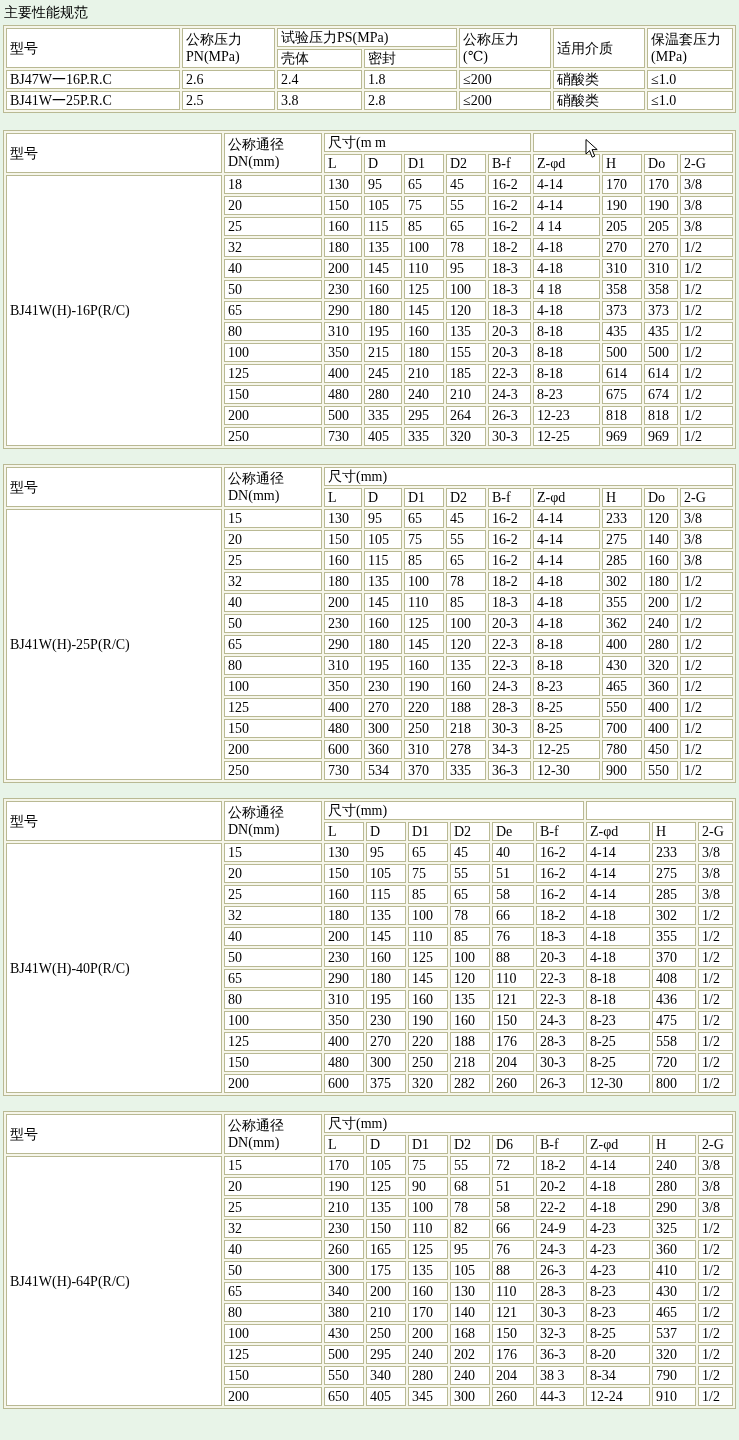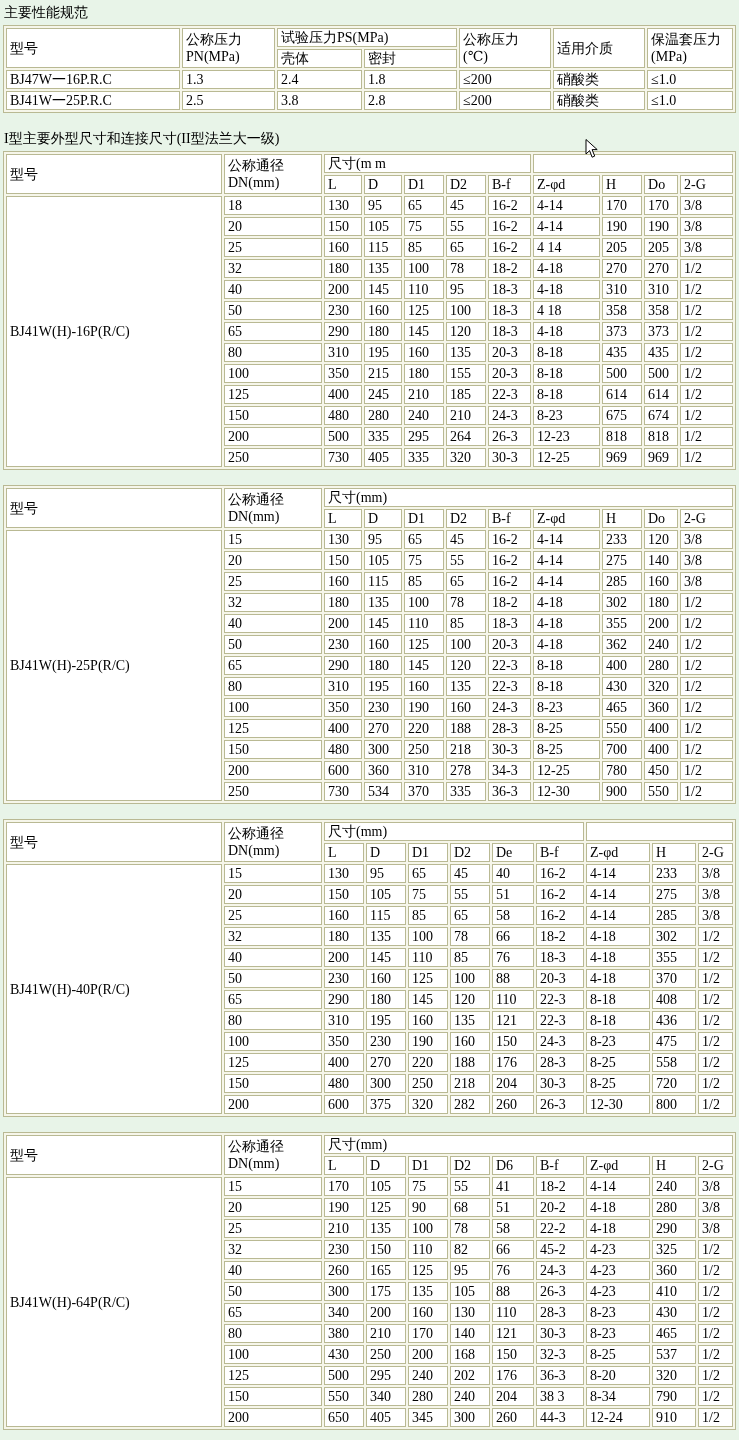--- a/index.html
+++ b/index.html
@@ -69,40 +69,39 @@
         </th>
       </tr>
       <tr>
         <th>壳体</th>
         <th>密封</th>
       </tr>
     </thead>
     <tbody>
         <tr>
           <td>BJ47W一16P.R.C</td>
-          <td>1.3</td>
+          <td>2.6</td>
           <td>2.4</td>
           <td>1.8</td>
           <td>≤200</td>
           <td>硝酸类</td>
           <td>≤1.0</td>
         </tr>
         <tr>
           <td>BJ41W一25P.R.C</td>
           <td>2.5</td>
           <td>3.8</td>
           <td>2.8</td>
           <td>≤200</td>
           <td>硝酸类</td>
           <td>≤1.0</td>
         </tr>
       </tbody>
   </table>
 
-  <div class="sec-title">I型主要外型尺寸和连接尺寸(II型法兰大一级)</div>
 
   <table class="tbl-gap">
     <colgroup>
       <col style="width:216px">
         <col style="width:98px">
         <col style="width:38px">
         <col style="width:38px">
       <col style="width:40px">
         <col style="width:40px">
         <col style="width:43px">
@@ -711,21 +710,21 @@
       </tr>
     </thead>
     <tbody>
         <tr>
           <td rowspan="12" class="model-cell">BJ41W(H)-64P(R/C)</td>
           <td>15</td>
           <td>170</td>
           <td>105</td>
           <td>75</td>
           <td>55</td>
-          <td>41</td>
+          <td>72</td>
           <td>18-2</td>
           <td>4-14</td>
           <td>240</td>
           <td>3/8</td>
         </tr>
         <tr>
           <td>20</td>
           <td>190</td>
           <td>125</td>
           <td>90</td>
@@ -748,21 +747,21 @@
           <td>290</td>
           <td>3/8</td>
         </tr>
         <tr>
           <td>32</td>
           <td>230</td>
           <td>150</td>
           <td>110</td>
           <td>82</td>
           <td>66</td>
-          <td>45-2</td>
+          <td>24-9</td>
           <td>4-23</td>
           <td>325</td>
           <td>1/2</td>
         </tr>
         <tr>
           <td>40</td>
           <td>260</td>
           <td>165</td>
           <td>125</td>
           <td>95</td>

